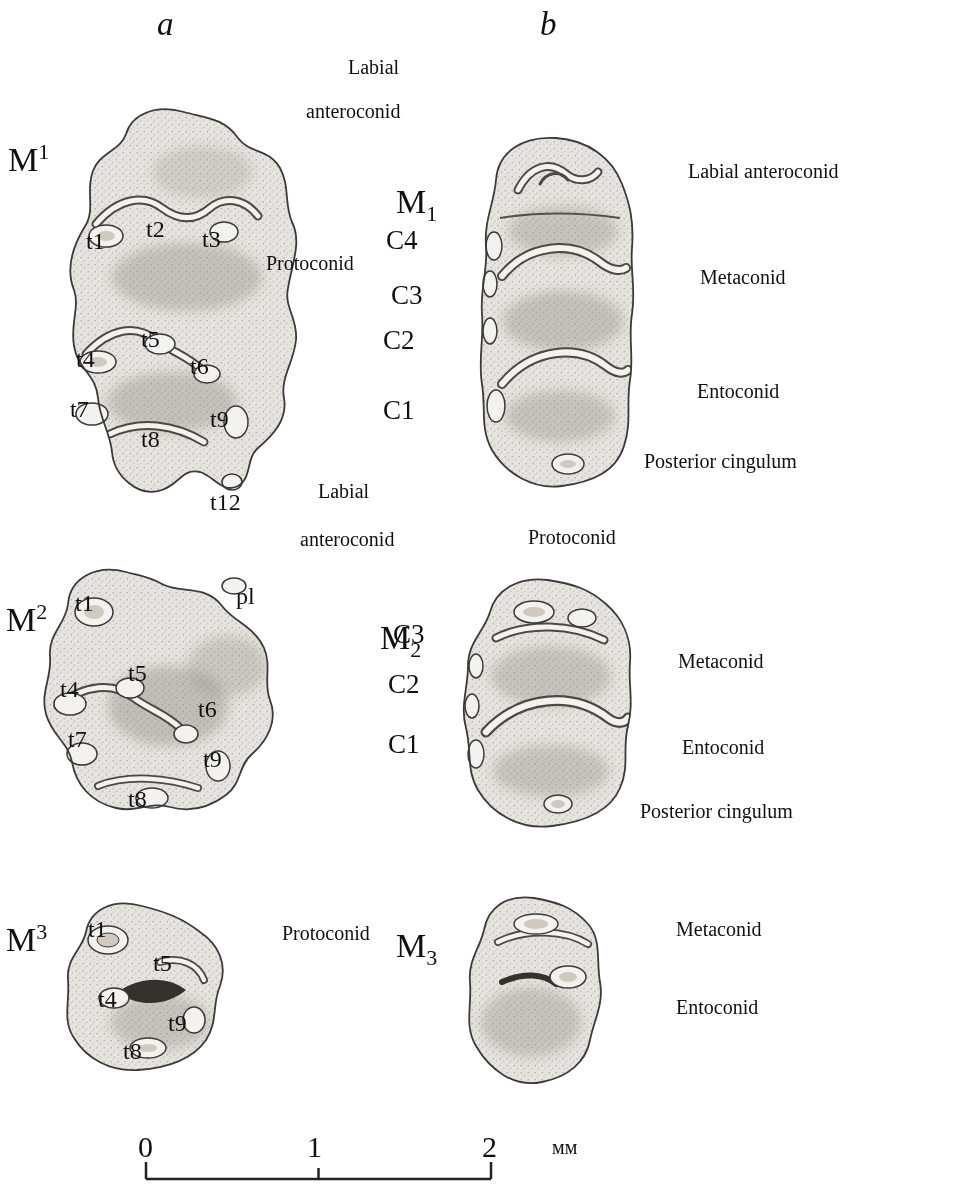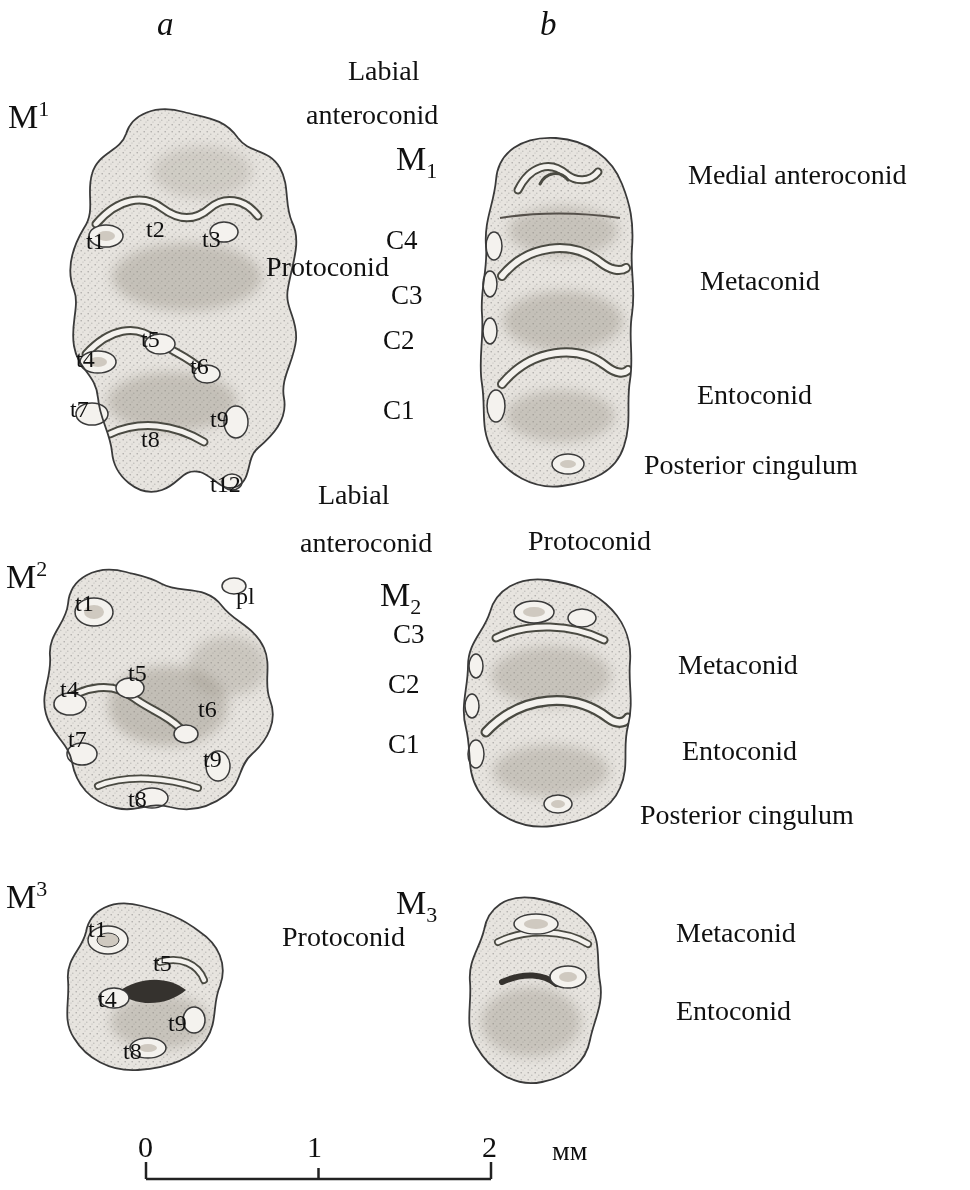--- a/index.html
+++ b/index.html
@@ -1,23 +1,23 @@
 <!DOCTYPE html>
 <html><head>
 <meta charset="utf-8">
 <style>
   html,body{margin:0;padding:0;background:#ffffff;}
   .figure{position:relative;width:970px;height:1190px;background:#ffffff;
           font-family:"Liberation Serif","DejaVu Serif",serif;color:#101010;overflow:hidden;}
   .t{position:absolute;white-space:nowrap;line-height:1.1;}
   .f27{font-size:27px;text-align:center;}
-  .f28{font-size:28px;text-align:right;}
+  .f28{font-size:20px;text-align:right;}
   .f30{font-size:30px;}
   .hdr{font-size:33px;font-style:italic;}
-  .mh{position:absolute;font-size:34px;white-space:nowrap;}
+  .mh{position:absolute;font-size:34px;white-space:nowrap;margin-top:43px;}
   .mh sup,.mh sub{font-size:22px;}
   svg.tooth{position:absolute;}
   .cusp{font-size:24px;}
 </style>
 </head>
 <body>
 
 <div class="figure">
 
   <svg width="0" height="0" style="position:absolute" aria-hidden="true">
@@ -73,25 +73,25 @@
 
   <span class="t cusp" style="left:86px;top:228px">t1</span>
   <span class="t cusp" style="left:146px;top:216px">t2</span>
   <span class="t cusp" style="left:202px;top:226px">t3</span>
   <span class="t cusp" style="left:76px;top:346px">t4</span>
   <span class="t cusp" style="left:141px;top:326px">t5</span>
   <span class="t cusp" style="left:190px;top:353px">t6</span>
   <span class="t cusp" style="left:70px;top:396px">t7</span>
   <span class="t cusp" style="left:141px;top:426px">t8</span>
   <span class="t cusp" style="left:210px;top:406px">t9</span>
-  <span class="t cusp" style="left:210px;top:471px">t12</span>
+  <span class="t cusp" style="left:210px;top:489px">t12</span>
 
   <span class="t f28" style="left:348px;top:56px">Labial</span>
   <span class="t f28" style="left:306px;top:100px">anteroconid</span>
-  <span class="t f28" style="left:688px;top:160px">Medial anteroconid</span>
+  <span class="t f28" style="left:688px;top:160px">Labial anteroconid</span>
 
   <span class="mh" style="left:396px;top:140px"><span>M</span><sub>1</sub></span>
 
   <span class="t f27" style="left:386px;top:226px">C4</span>
   <span class="t f28" style="left:266px;top:252px">Protoconid</span>
   <span class="t f27" style="left:391px;top:281px">C3</span>
   <span class="t f27" style="left:383px;top:326px">C2</span>
   <span class="t f27" style="left:383px;top:396px">C1</span>
   <span class="t f28" style="left:700px;top:266px">Metaconid</span>
   <span class="t f28" style="left:697px;top:380px">Entoconid</span>

